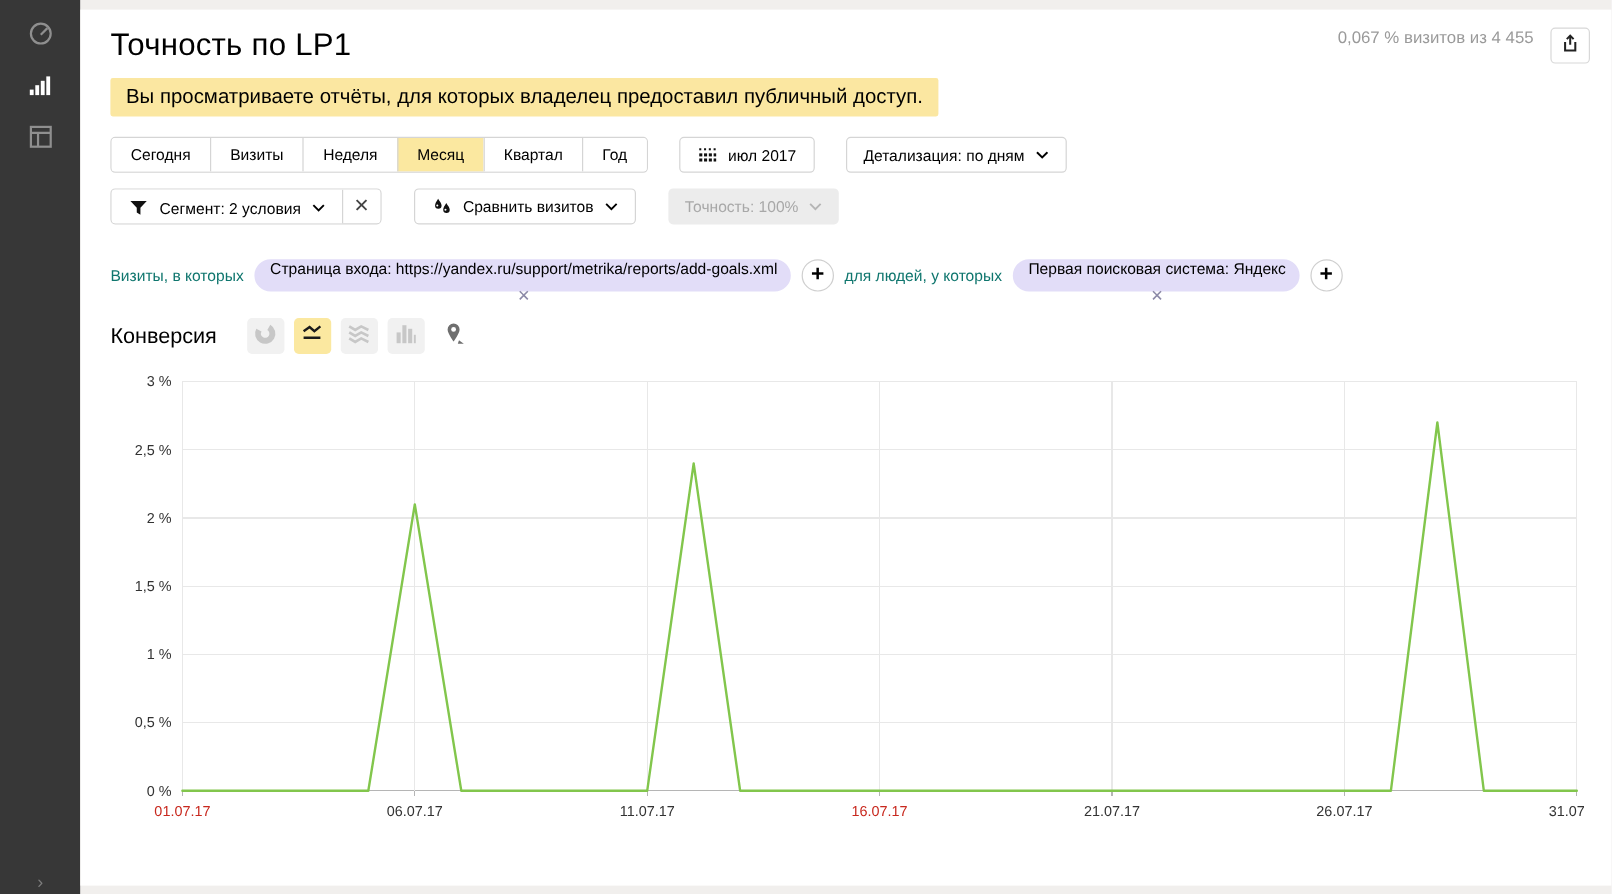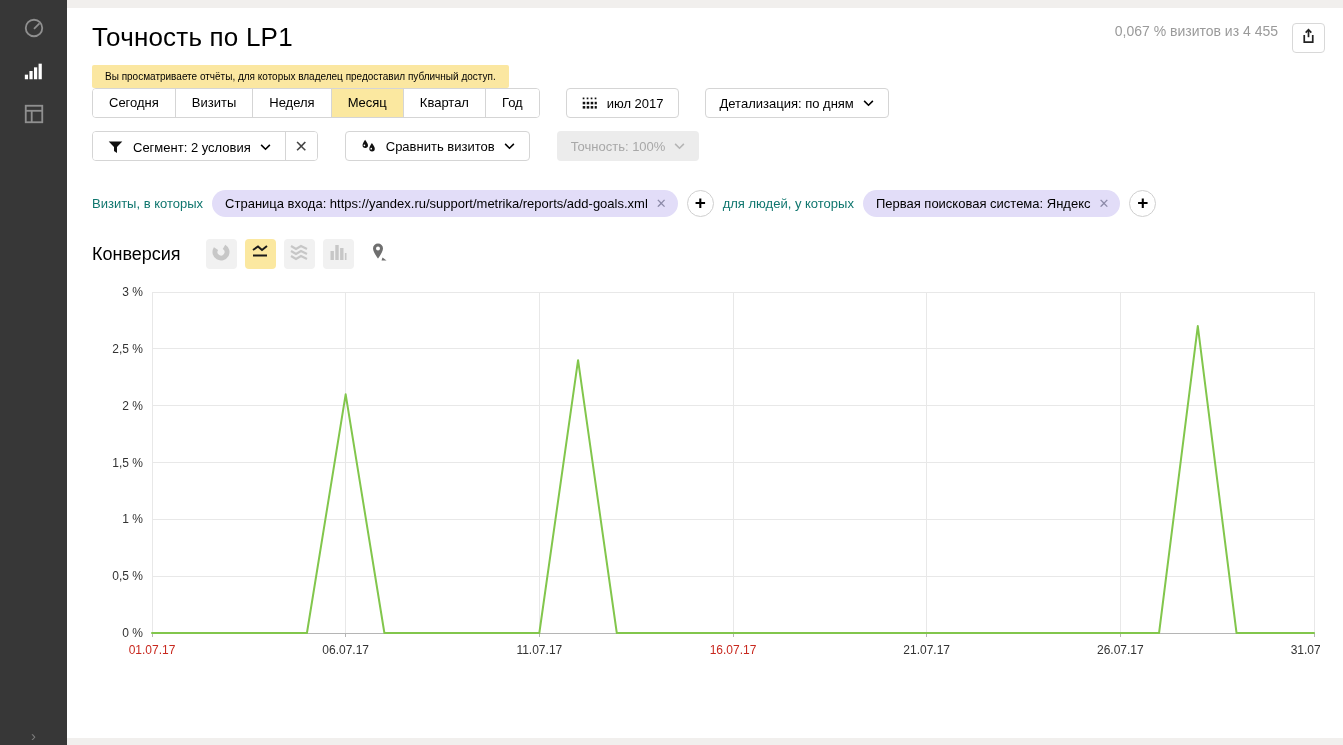--- a/index.html
+++ b/index.html
@@ -46,26 +46,26 @@
     width: 33px; height: 30px; border: 1px solid #d8d8d8; border-radius: 4px;
     background: #fff; display: flex; align-items: center; justify-content: center;
     cursor: pointer; color: #222;
   }
   .export-btn svg { width: 17px; height: 17px; }
 
   
   .notice {
     display: inline-block; margin-top: 12px;
     background: #fbe7a1; border-radius: 2px;
-    padding: 6px 13px; font-size: 10px;
+    padding: 6px 13px; font-size: 17px;
   }
 
   
   .row { display: flex; align-items: center; }
-  .row-periods { gap: 26px; }
+  .row-periods { margin-top: 17px; gap: 26px; }
   .row-segments { margin-top: 13px; gap: 27px; }
 
   .btn-group {
     display: inline-flex; border: 1px solid #d5d5d5; border-radius: 4px;
     background: #fff; overflow: hidden; height: 30px;
   }
   .btn-group > * { border-left: 1px solid #d5d5d5; }
   .btn-group > *:first-child { border-left: none; }
 
   .tab {
@@ -93,21 +93,21 @@
   .btn-disabled .chev { color: #b5b5b5; }
   .ic-small { width: 17px; height: 17px; flex: none; color: #111; }
   .ic-small svg { display: block; width: 17px; height: 17px; }
 
   
   .row-filters { margin-top: 29px; gap: 9px; font-size: 13px; }
   .flt-label { color: #0f766e; white-space: nowrap; }
   .chip {
     display: inline-flex; align-items: center; gap: 8px;
     background: #e2ddf8; border-radius: 14px; height: 27px;
-    padding: 0 11px 0 13px; cursor: pointer; white-space: nowrap;
+    padding: 0 11px 0 13px; cursor: pointer; white-space: nowrap; flex-direction: column;
   }
   .chip .chip-x { color: #8c8aa8; font-size: 13px; cursor: pointer; }
   .plus-btn {
     width: 27px; height: 27px; flex: none; border: 1px solid #cfcfcf; border-radius: 50%;
     background: #fff; display: inline-flex; align-items: center; justify-content: center;
     font-size: 19px; font-weight: 700; cursor: pointer; line-height: 1; padding-bottom: 2px;
   }
 
   
   .section-head { margin-top: 22px; display: flex; align-items: center; gap: 25px; }

